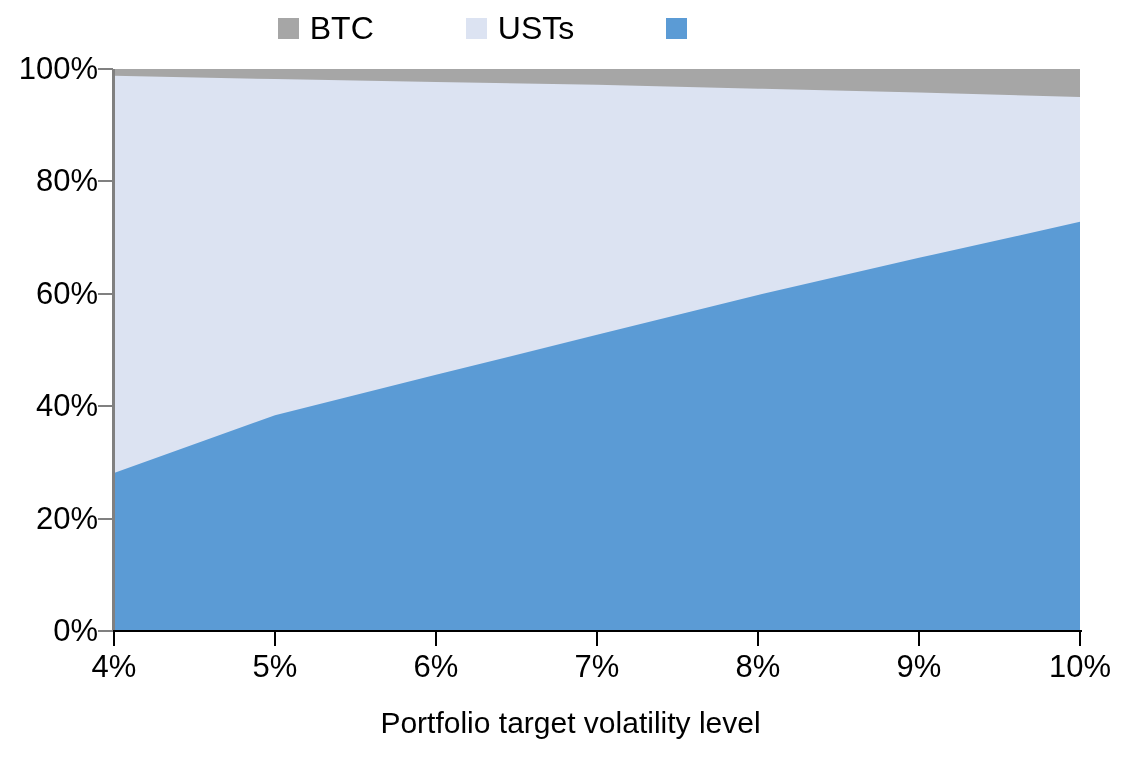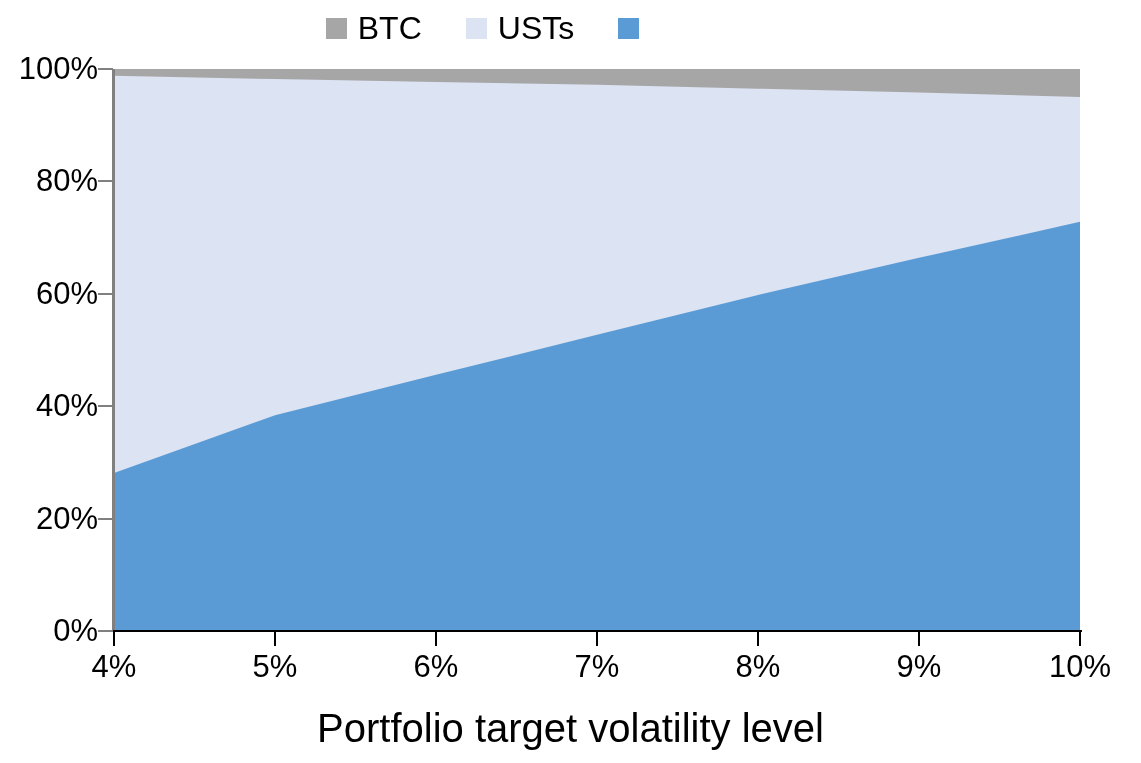--- a/index.html
+++ b/index.html
@@ -1,21 +1,21 @@
 <!DOCTYPE html>
 <html><head>
 <meta charset="utf-8">
 <style>
   html,body{margin:0;padding:0;background:#ffffff;}
   body{width:1141px;height:763px;font-family:"Liberation Sans",sans-serif;overflow:hidden;}
   #root{position:relative;width:1141px;height:763px;background:#fff;}
 
   
   #legend{position:absolute;left:0;top:8px;width:965px;height:40px;
-          display:flex;justify-content:center;align-items:center;gap:44px;}
+          display:flex;justify-content:center;align-items:center;gap:92px;}
   .legend-item{display:flex;align-items:center;gap:11px;}
   .legend-swatch{width:21px;height:21px;display:block;}
   .legend-label{font-size:32px;color:#000;line-height:32px;white-space:nowrap;}
 
   
   #plot-area{position:absolute;left:114px;top:69px;width:966px;height:562px;}
   #series-svg{position:absolute;left:0;top:0;width:966px;height:562px;display:block;}
 
   
   #y-axis-line{position:absolute;left:112px;top:69px;width:3px;height:563px;background:#808080;}
@@ -24,21 +24,21 @@
   .y-tick{position:absolute;left:98px;width:15px;height:2px;background:#808080;}
   .y-tick-label{position:absolute;right:0;width:100px;text-align:right;
                 font-size:31px;color:#000;line-height:31px;}
   #y-labels{position:absolute;left:-12px;top:0;width:110px;height:763px;}
 
   .x-tick{position:absolute;top:632px;width:2px;height:14px;background:#000;}
   .x-tick-label{position:absolute;top:650px;width:140px;margin-left:-70px;text-align:center;
                 font-size:31px;color:#000;line-height:34px;}
 
   #x-axis-title{position:absolute;left:0;top:706px;width:1141px;text-align:center;
-                font-size:40px;color:#000;}
+                font-size:30px;color:#000;}
 </style>
 </head>
 <body>
 
 <div id="root">
 
   <div id="legend">
     <div class="legend-item">
       <span class="legend-swatch" style="background: rgb(166, 166, 166);"></span>
       <span class="legend-label">BTC</span>

